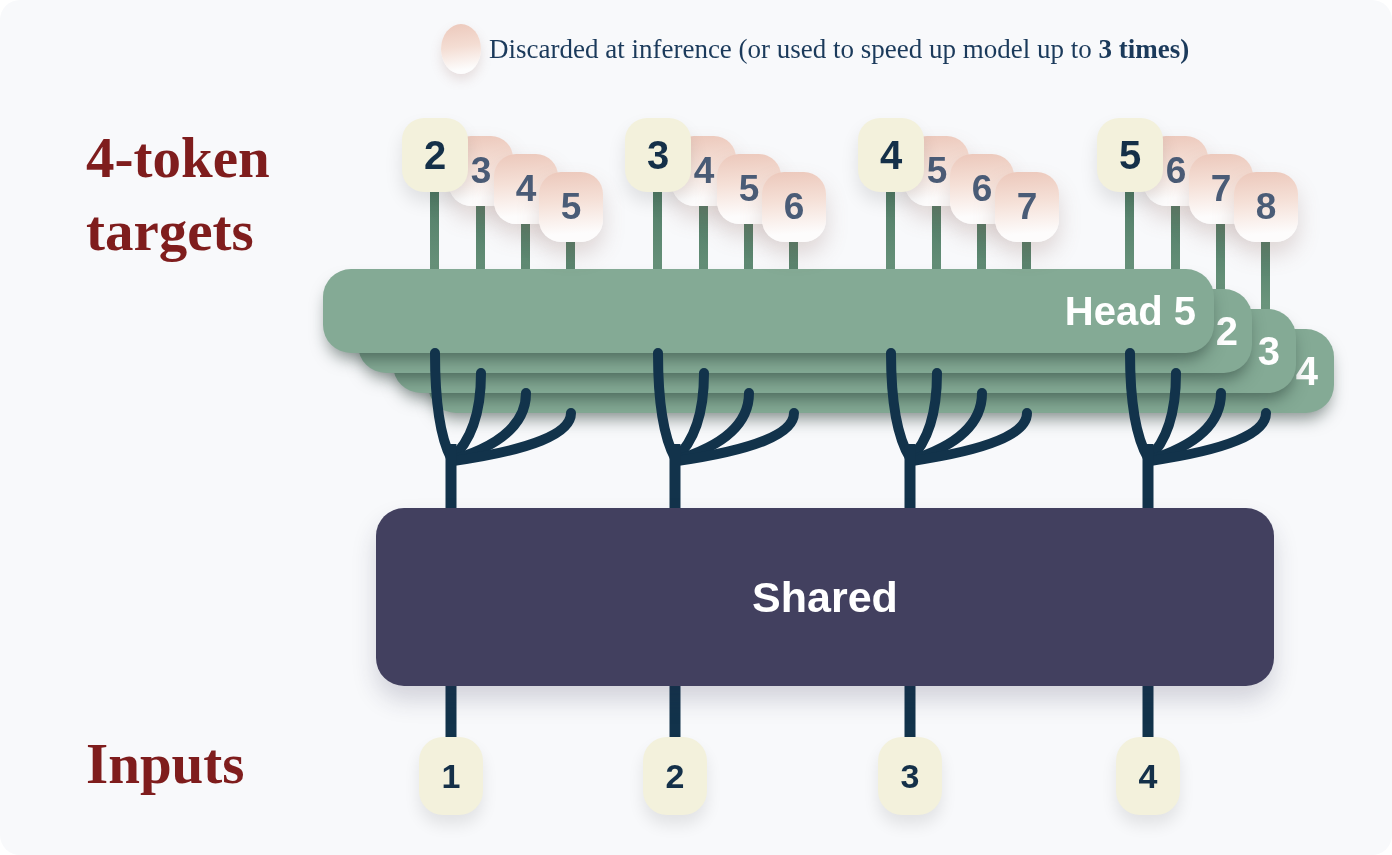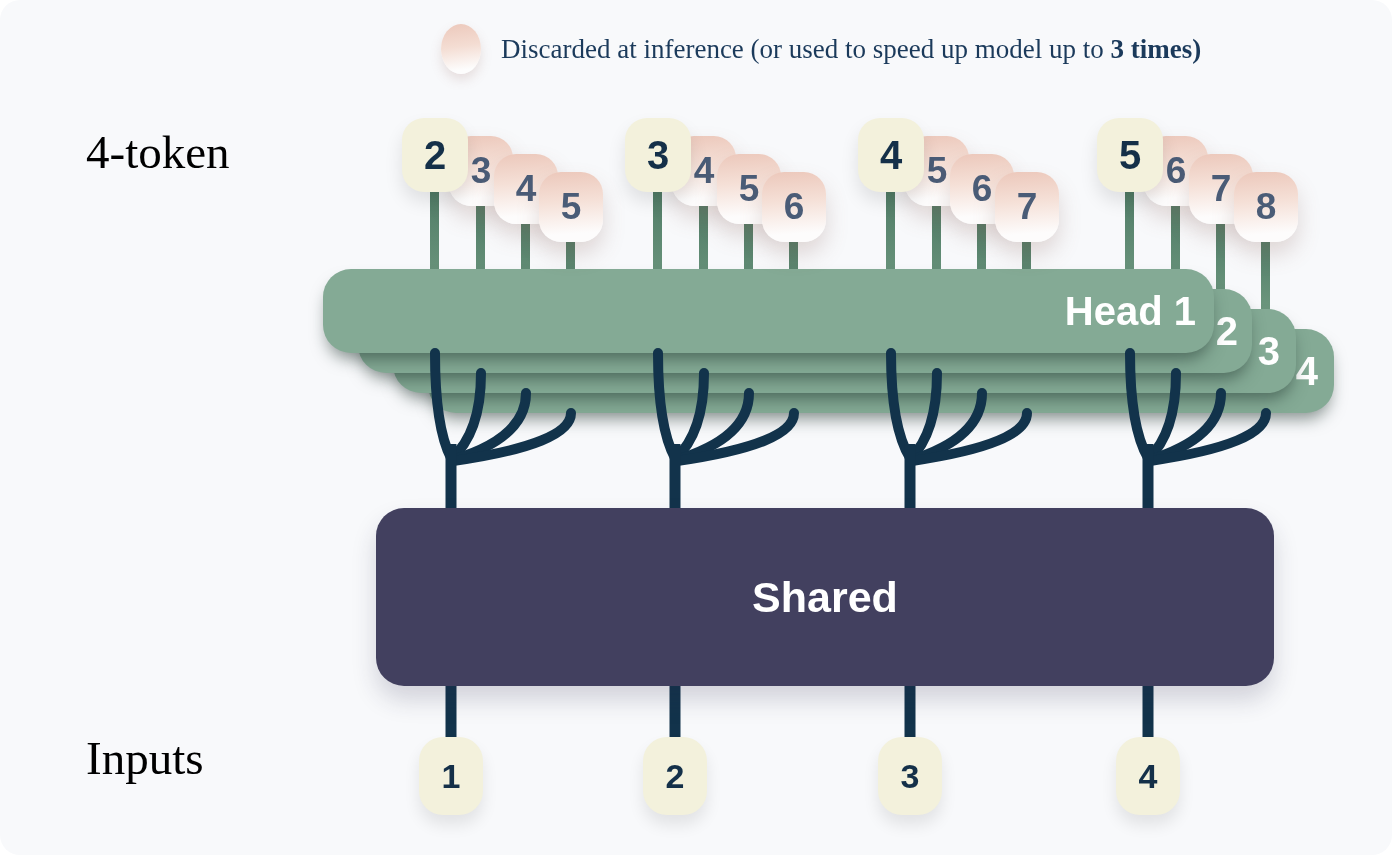--- a/index.html
+++ b/index.html
@@ -4,26 +4,26 @@
 <style>
   html,body{margin:0;padding:0;background:#ffffff;}
   body{width:1392px;height:855px;position:relative;overflow:hidden;}
   .card{position:absolute;inset:0;background:#f8f9fb;border-radius:20px;}
 
   
   .legend{position:absolute;left:441px;top:24px;display:flex;align-items:center;z-index:12;}
   .legend-token{width:40px;height:50px;border-radius:50%;
     background:linear-gradient(172deg,#ecc8bb 0%,#f4ddd3 45%,#fdfdfd 88%);
     box-shadow:0 6px 12px rgba(150,100,90,.18);}
-  .legend-text{margin-left:20px;font-family:"Liberation Serif",serif;font-size:27px;color:#1b3a5b;}
+  .legend-text{margin-left:8px;font-family:"Liberation Serif",serif;font-size:27px;color:#1b3a5b;}
   .legend-text b{font-weight:bold;}
 
   
-  .serif-label{position:absolute;font-family:"Liberation Serif",serif;color:#000000;
-    font-size:47px;line-height:1.28;z-index:12;}
+  .serif-label{position:absolute;font-family:"Liberation Serif",serif;color:#7f1d1d;
+    font-size:57px;line-height:1.28;z-index:12;font-weight:bold;}
 
   
   .target{position:absolute;border-radius:22px;display:flex;align-items:center;justify-content:center;
     font-family:"Liberation Sans",sans-serif;font-weight:bold;}
   .cream{width:66px;height:74px;background:#f3f1dc;color:#143049;font-size:40px;z-index:9;
     box-shadow:0 10px 18px rgba(0,0,0,.10);}
   .pink{width:64px;height:70px;color:#4a5c77;font-size:37px;
     background:linear-gradient(176deg,#ecc8bb 0%,#f5e0d7 42%,#fdfcfc 86%);
     box-shadow:0 12px 22px rgba(130,90,80,.22);}
   .z6{z-index:6}.z7{z-index:7}.z8{z-index:8}
@@ -59,20 +59,21 @@
 
 <div class="card"></div>
 
 <div class="legend">
   <div class="legend-token"></div>
   <div class="legend-text"><span>Discarded at inference (or used to speed up model up to </span><b>3 times)</b></div>
 </div>
 
 <div class="serif-label" style="left:86px;top:122px;">
   <div>4-token</div>
+  <div>targets</div>
 </div>
 <div class="serif-label" style="left:86px;top:728px;">Inputs</div>
 
 <div class="stem" style="left:430px;top:186px;height:164px;"></div>
 <div class="stem" style="left:476px;top:203px;height:147px;"></div>
 <div class="stem" style="left:521px;top:221px;height:129px;"></div>
 <div class="stem" style="left:566px;top:239px;height:111px;"></div>
 
 <div class="stem" style="left:653px;top:186px;height:164px;"></div>
 <div class="stem" style="left:699px;top:203px;height:147px;"></div>
@@ -105,21 +106,21 @@
 <div class="target pink z8" style="left:995px;top:172px;">7</div>
 
 <div class="target cream" style="left:1097px;top:118px;">5</div>
 <div class="target pink z6" style="left:1144px;top:136px;">6</div>
 <div class="target pink z7" style="left:1189px;top:154px;">7</div>
 <div class="target pink z8" style="left:1234px;top:172px;">8</div>
 
 <div class="head" style="left:428px;top:329px;width:890px;z-index:2;padding-right:16px;">4</div>
 <div class="head" style="left:393px;top:309px;width:887px;z-index:3;padding-right:16px;">3</div>
 <div class="head" style="left:358px;top:289px;width:880px;z-index:4;padding-right:14px;">2</div>
-<div class="head" style="left:323px;top:269px;width:873px;z-index:5;padding-right:18px;">Head 1</div>
+<div class="head" style="left:323px;top:269px;width:873px;z-index:5;padding-right:18px;">Head 5</div>
 
 <svg class="connectors" width="1392" height="855" viewBox="0 0 1392 855">
 
   <path class="navy-line" stroke-width="10" stroke-linecap="round" d="M435 353 Q435 427 451 458"></path>
   <path class="navy-line" stroke-width="10" stroke-linecap="round" d="M481 373 Q481 433 451 459"></path>
   <path class="navy-line" stroke-width="10" stroke-linecap="round" d="M526 393 Q526 438 452 460"></path>
   <path class="navy-line" stroke-width="10" stroke-linecap="round" d="M571 413 Q571 444 453 461"></path>
   <path class="navy-line" stroke-width="11" d="M451 444 L451 514"></path>
   <path class="navy-line" stroke-width="11" d="M451 683 L451 743"></path>
 

